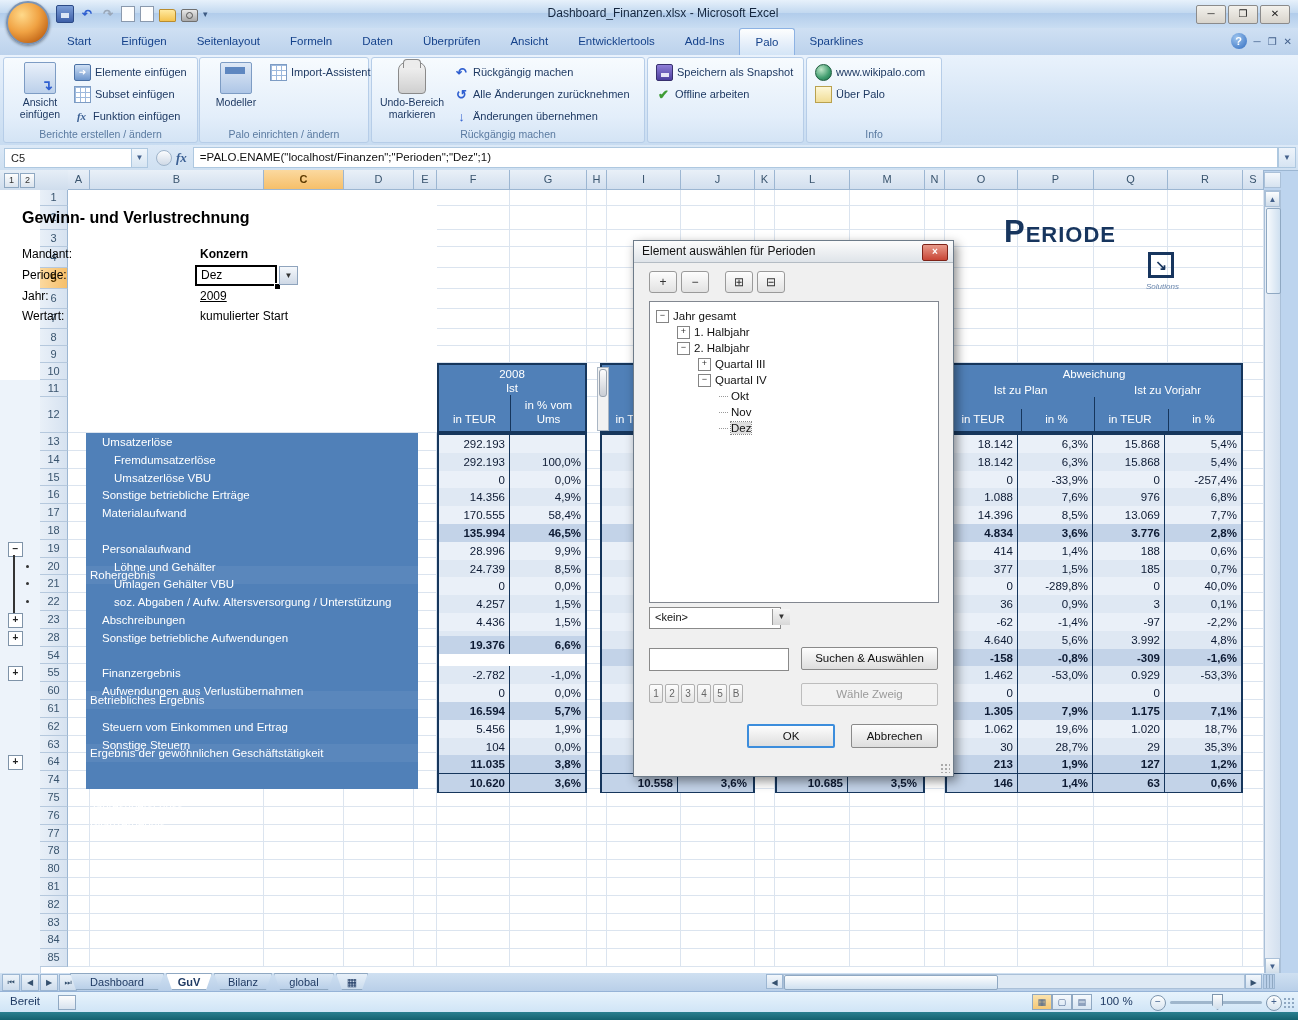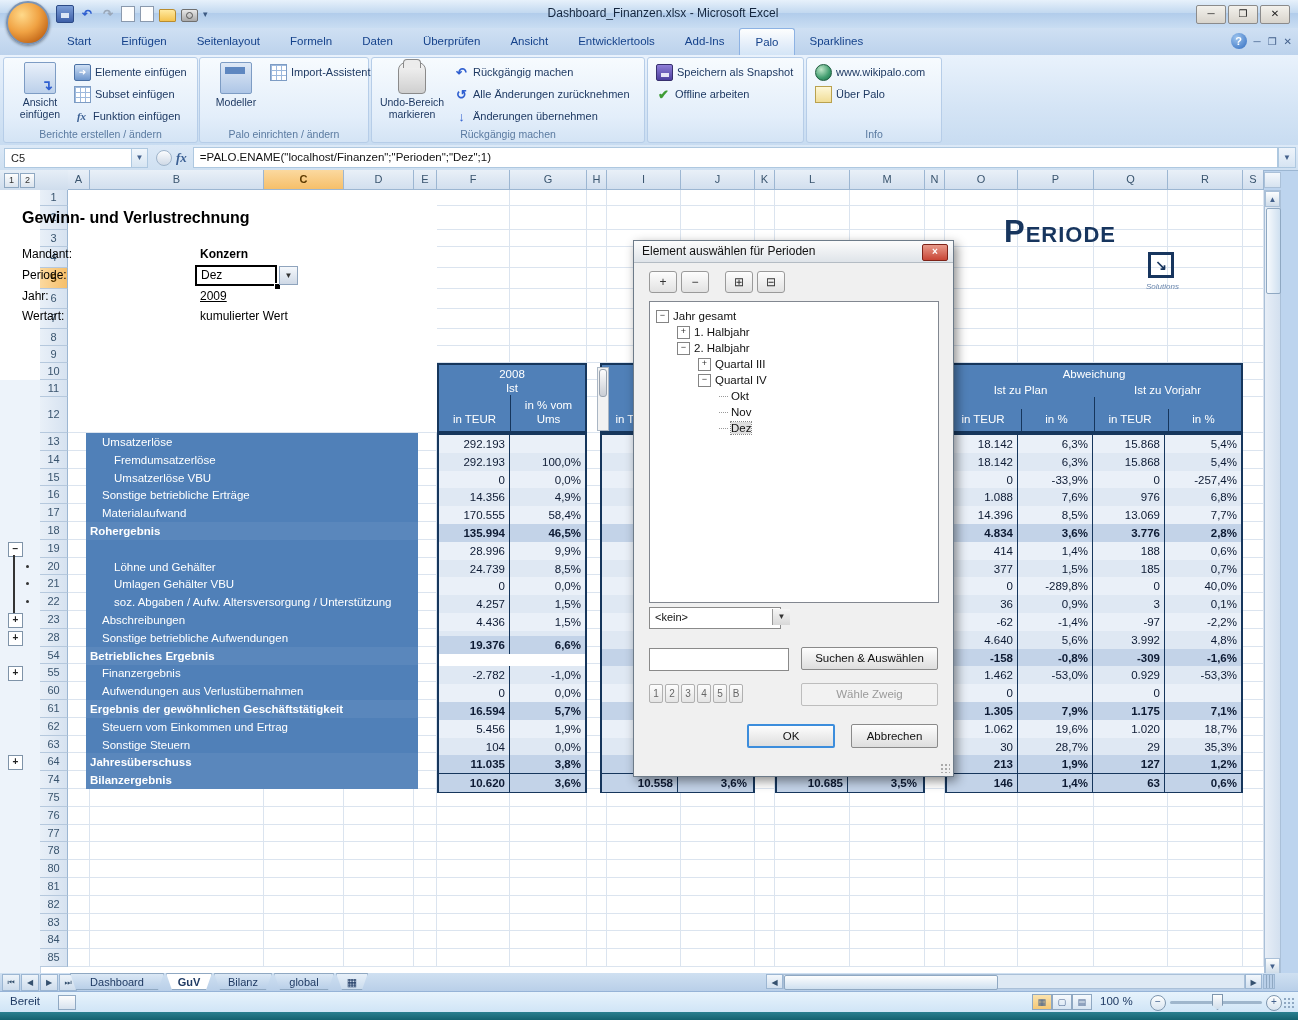--- a/index.html
+++ b/index.html
@@ -116,21 +116,21 @@
      text-align:center;font-size:8px;color:#333;}
   .logo-text{position:absolute;font-weight:bold;font-variant:small-caps;font-size:31px;letter-spacing:1px;color:#17355e;}
   .logo-ic{position:absolute;width:20px;height:20px;border:3px solid #17355e;text-align:center;line-height:20px;
      font-size:14px;color:#17355e;font-weight:bold;}
   .logo-sub{position:absolute;font-size:8px;color:#6b87ad;font-style:italic;}
 
   .tblhead{position:absolute;background:var(--accent_table_blue);color:#fff;border:2px solid #16365c;}
   .th-line{position:absolute;width:100%;text-align:center;font-size:11.5px;}
   .labelblock{position:absolute;background:var(--accent_table_blue);}
   .lrow{position:absolute;left:0;right:0;height:18px;color:#fff;line-height:18px;white-space:nowrap;overflow:hidden;font-size:11.5px;}
-  .lrow.b{font-weight:bold;}
+  .lrow.b{font-weight:normal;margin-top:44px;}
   .datablock{position:absolute;border:2px solid #16365c;background:#fff;}
   .drow{position:absolute;left:0;right:0;height:18px;display:flex;}
   .dcell{height:18px;line-height:18px;text-align:right;padding-right:4px;box-sizing:border-box;
      border-right:1px solid #16365c;color:#0d1a33;font-size:11.5px;white-space:nowrap;overflow:hidden;}
   .dcell:last-child{border-right:none;}
   .drow.na{background:var(--row_alt_a);} .drow.nb{background:var(--row_alt_b);}
   .drow.sub{background:var(--subtotal_row);font-weight:bold;}
   .drow.last{border-top:1px solid #16365c;}
   .sheetscroll{position:absolute;width:10px;background:#f2f2f2;border:1px solid #aab6c4;}
   .sheetscroll i{display:block;margin:1px;height:26px;background:linear-gradient(#fdfdfd,#c9cdd4);border:1px solid #98a2ae;border-radius:3px;}
@@ -496,21 +496,21 @@
       <div class="sheettitle" style="left: 22px; top: 19px;">Gewinn- und Verlustrechnung</div>
       <div class="plabel" style="left: 22px; top: 57px;">Mandant:</div>
       <div class="pvalue" style="left: 200px; top: 57px; font-weight: bold;">Konzern</div>
       <div class="plabel" style="left: 22px; top: 78px;">Periode:</div>
       <div class="c5box" style="left: 195px; top: 75px; width: 74px; height: 17px; line-height: 17px;">Dez</div>
       <div class="c5handle" style="left: 274px; top: 93px;"></div>
       <div class="c5drop" style="left: 279px; top: 76px; height: 17px; line-height: 17px;">▼</div>
       <div class="plabel" style="left: 22px; top: 99px;">Jahr:</div>
       <div class="pvalue" style="left: 200px; top: 99px; text-decoration: underline;">2009</div>
       <div class="plabel" style="left: 22px; top: 119px;">Wertart:</div>
-      <div class="pvalue" style="left: 200px; top: 119px;">kumulierter Wert</div>
+      <div class="pvalue" style="left: 200px; top: 119px;">kumulierter Start</div>
       <div class="logo-text" style="left: 1004px; top: 24px;">Periode</div>
       <div class="logo-ic" style="left: 1148px; top: 62px;">↘</div>
       <div class="logo-sub" style="left: 1146px; top: 92px;">Solutions</div>
       <div class="tblhead" style="left: 437px; top: 173px; width: 146px; height: 66px;">
         <div class="th-line" style="top: 3px;">2008</div>
         <div class="th-line" style="top: 17px;">Ist</div>
         <div class="th-line" style="top: 34px; left: 73px; width: 73px;">in % vom</div>
         <div class="th-line" style="top: 48px; left: 73px; width: 73px;">Ums</div>
         <div class="th-line" style="top: 48px; left: 0px; width: 71px;">in TEUR</div>
         <div style="position: absolute; left: 71px; top: 30px; width: 1px; height: 36px; background: rgb(22, 54, 92);"></div>
@@ -537,20 +537,21 @@
       <div class="sheetscroll" style="left: 935px; top: 177px; height: 62px;">
         <i></i>
       </div>
       <div class="labelblock" style="left: 86px; top: 243px; width: 332px; height: 356px;">
         <div class="lrow" style="top: 0px; padding-left: 16px;">Umsatzerlöse</div>
         <div class="lrow" style="top: 17.8px; padding-left: 28px;">Fremdumsatzerlöse</div>
         <div class="lrow" style="top: 35.6px; padding-left: 28px;">Umsatzerlöse VBU</div>
         <div class="lrow" style="top: 53.4px; padding-left: 16px;">Sonstige betriebliche Erträge</div>
         <div class="lrow" style="top: 71.2px; padding-left: 16px;">Materialaufwand</div>
         <div class="lrow b" style="top: 89px; padding-left: 4px; background: rgba(255, 255, 255, 0.06);">Rohergebnis</div>
+        <div class="lrow" style="top: 106.8px; padding-left: 16px;">Personalaufwand</div>
         <div class="lrow" style="top: 124.6px; padding-left: 28px;">Löhne und Gehälter</div>
         <div class="lrow" style="top: 142.4px; padding-left: 28px;">Umlagen Gehälter VBU</div>
         <div class="lrow" style="top: 160.2px; padding-left: 28px;">soz. Abgaben / Aufw. Altersversorgung / Unterstützung</div>
         <div class="lrow" style="top: 178px; padding-left: 16px;">Abschreibungen</div>
         <div class="lrow" style="top: 195.8px; padding-left: 16px;">Sonstige betriebliche Aufwendungen</div>
         <div class="lrow b" style="top: 213.6px; padding-left: 4px; background: rgba(255, 255, 255, 0.06);">Betriebliches Ergebnis</div>
         <div class="lrow" style="top: 231.4px; padding-left: 16px;">Finanzergebnis</div>
         <div class="lrow" style="top: 249.2px; padding-left: 16px;">Aufwendungen aus Verlustübernahmen</div>
         <div class="lrow b" style="top: 267px; padding-left: 4px; background: rgba(255, 255, 255, 0.06);">Ergebnis der gewöhnlichen Geschäftstätigkeit</div>
         <div class="lrow" style="top: 284.8px; padding-left: 16px;">Steuern vom Einkommen und Ertrag</div>

